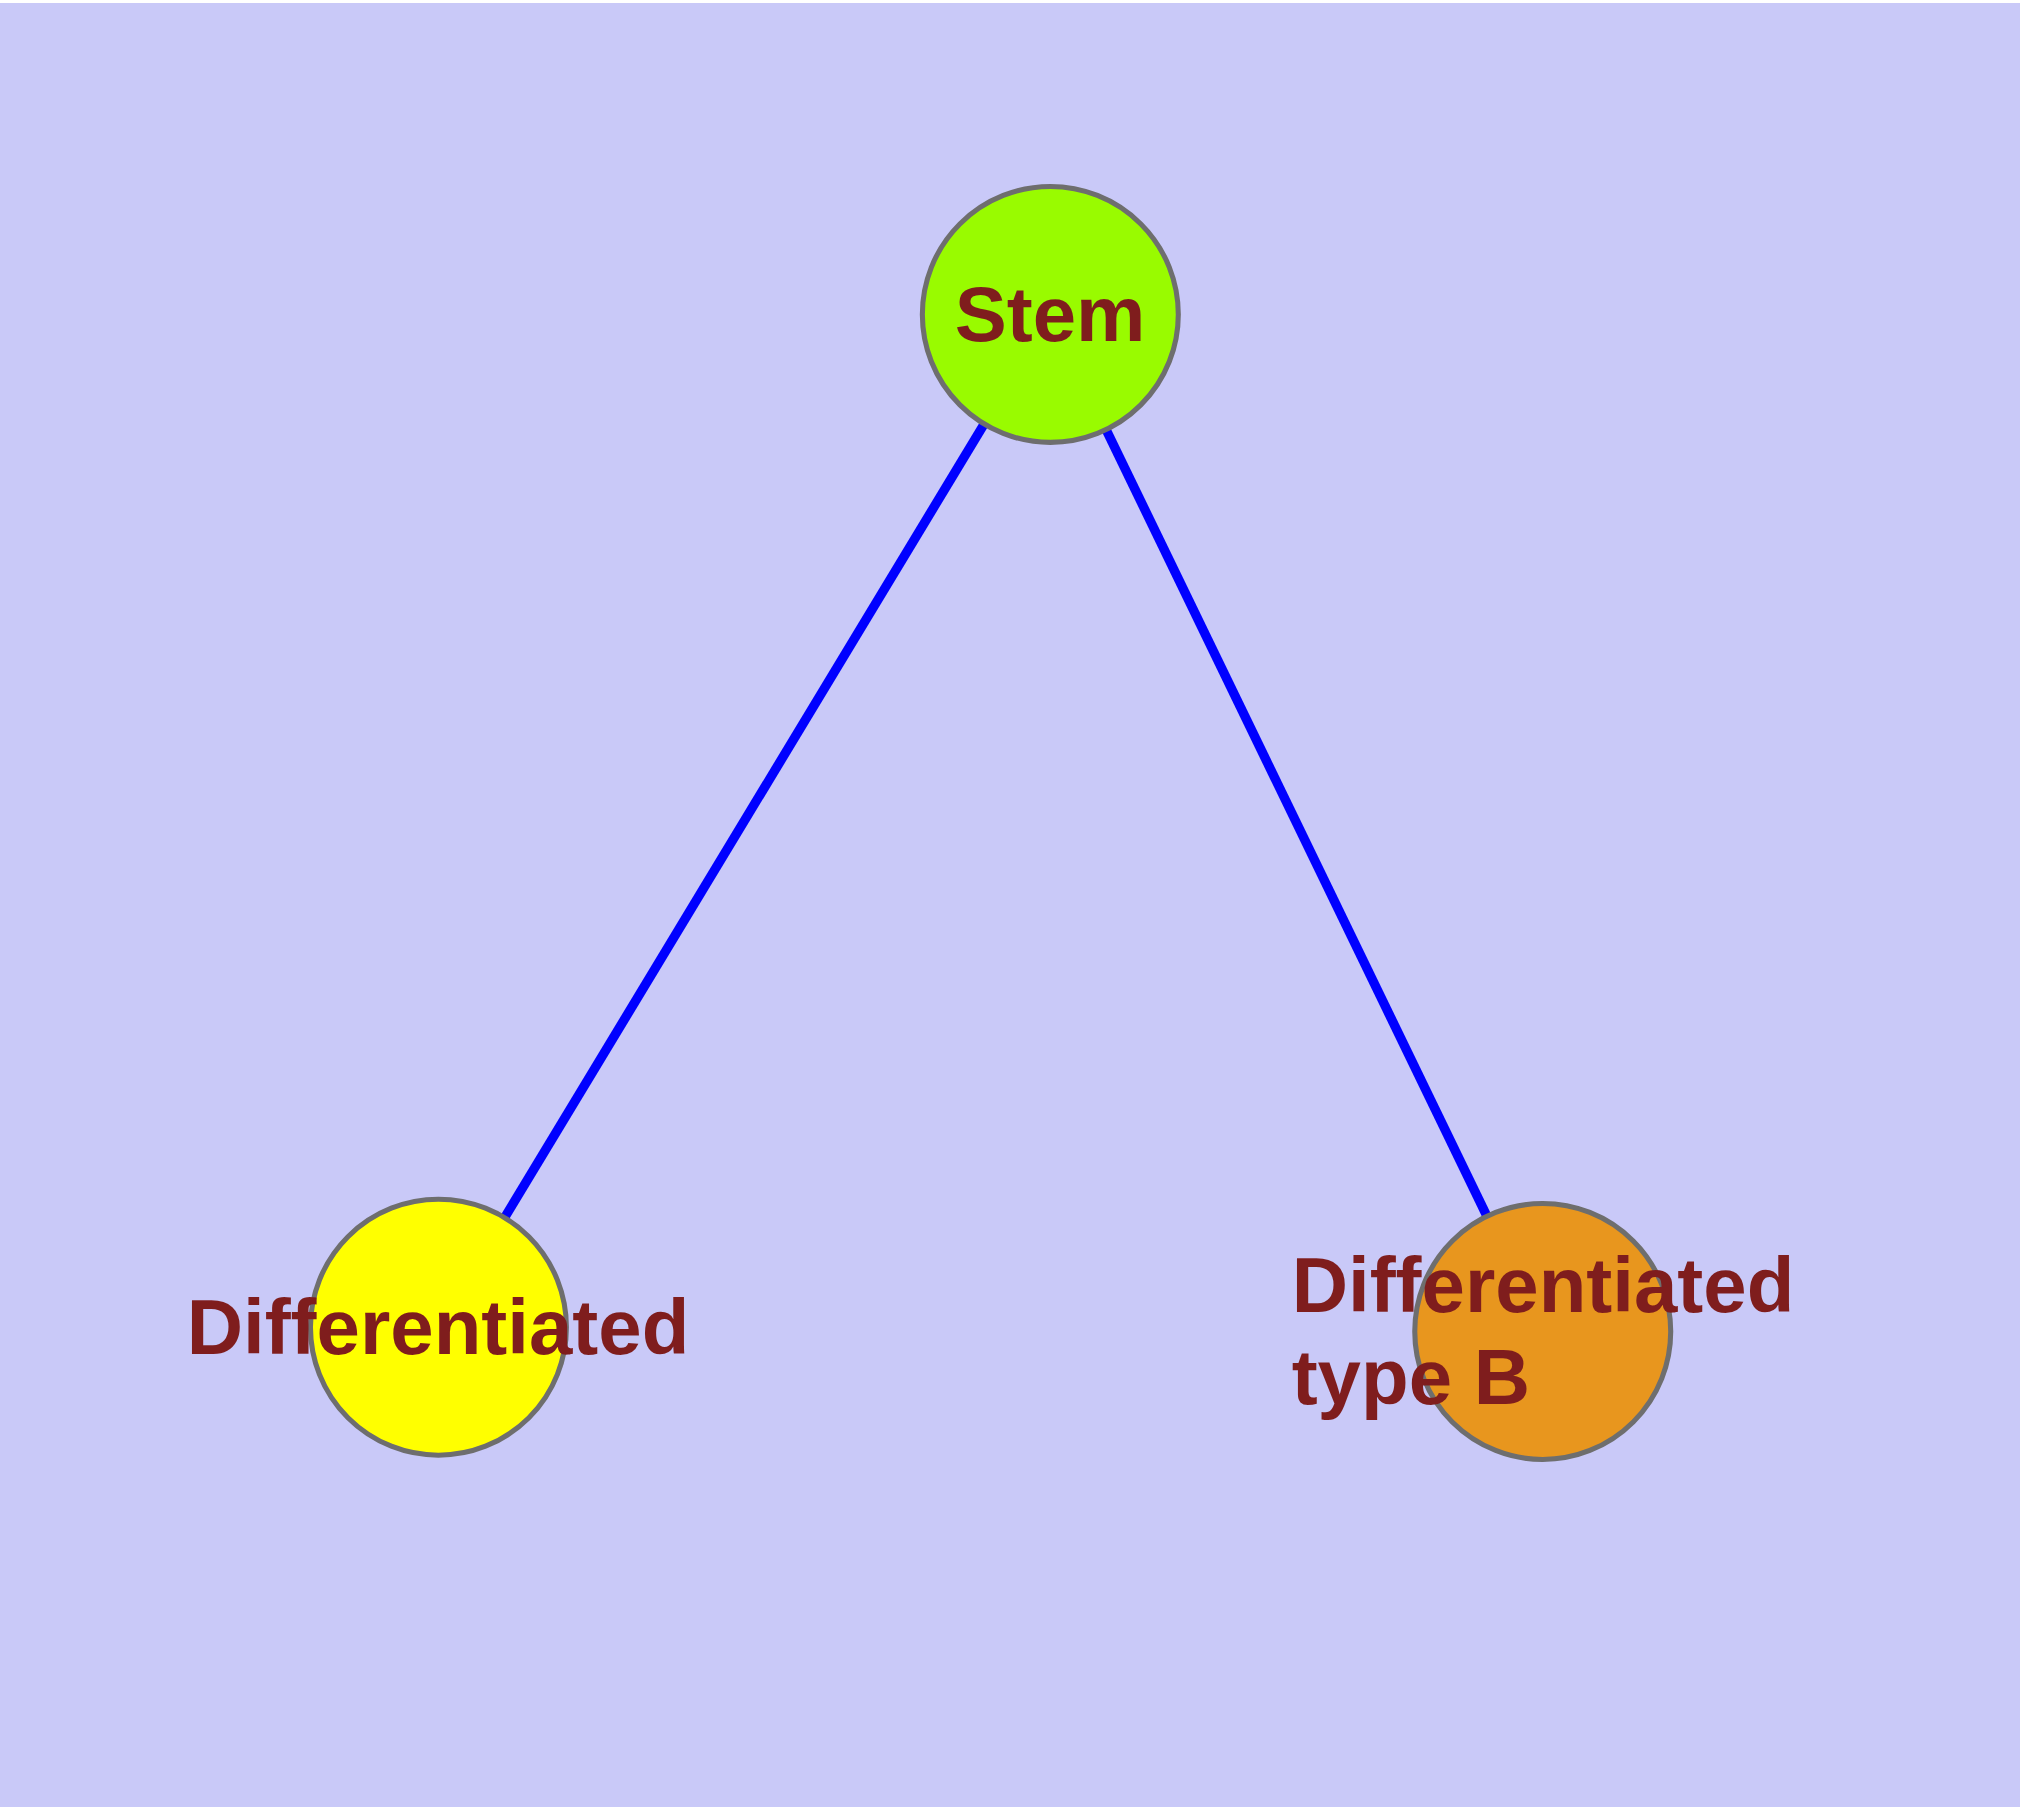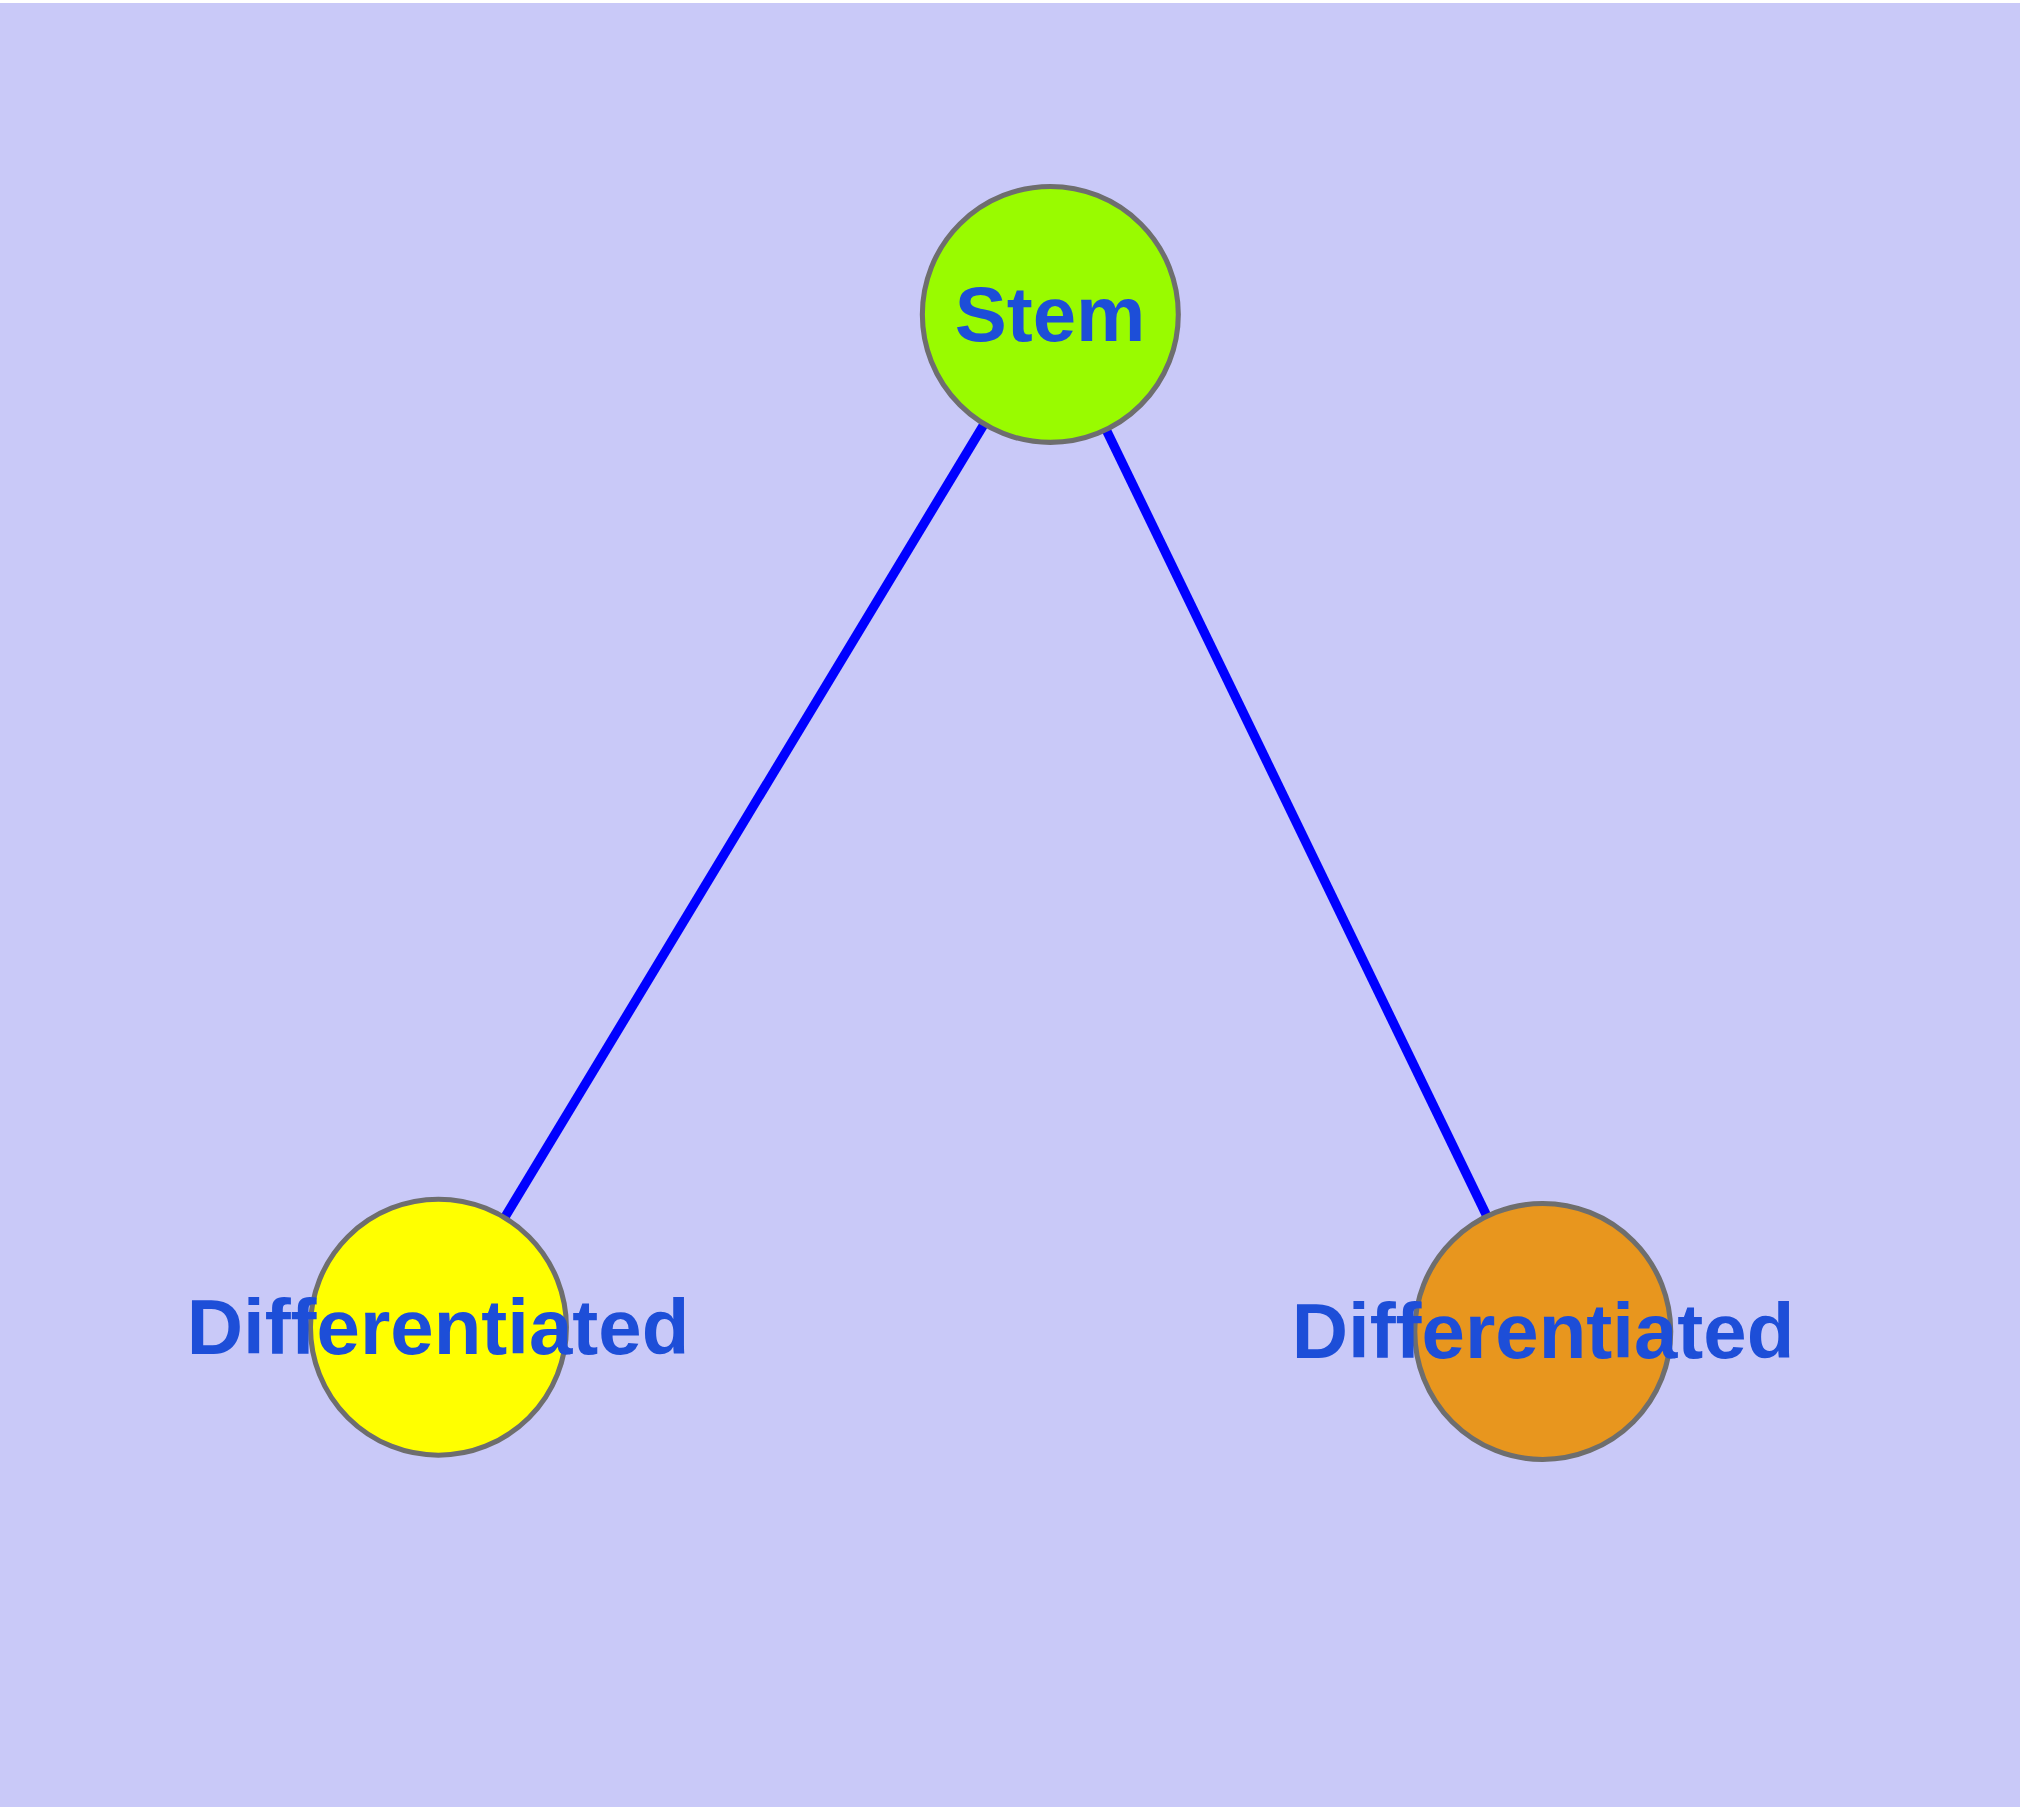--- a/index.html
+++ b/index.html
@@ -27,21 +27,21 @@
     top: 0;
     width: 2021px;
     height: 1812px;
   }
   .node-label {
     position: absolute;
     transform: translate(-50%, -50%);
     font-weight: bold;
     font-size: 78px;
     line-height: 92px;
-    color: #1d4ed8;
+    color: #7f1d1d;
     text-align: left;
     white-space: nowrap;
   }
 </style>
 </head>
 <body style="background: rgb(255, 255, 255);">
 
 <div class="canvas-bg" style="background: rgb(201, 201, 248);"></div>
 
 <svg class="graph-svg" viewBox="0 0 2384 2138" xmlns="http://www.w3.org/2000/svg">
@@ -55,14 +55,15 @@
 <div class="node-label" style="left:1050px; top:314px">
   <div>Stem</div>
 </div>
 
 <div class="node-label" style="left:438px; top:1327px">
   <div>Differentiated</div>
 </div>
 
 <div class="node-label" style="left:1543px; top:1331px">
   <div>Differentiated</div>
+  <div>type B</div>
 </div>
 
 
 </body></html>

